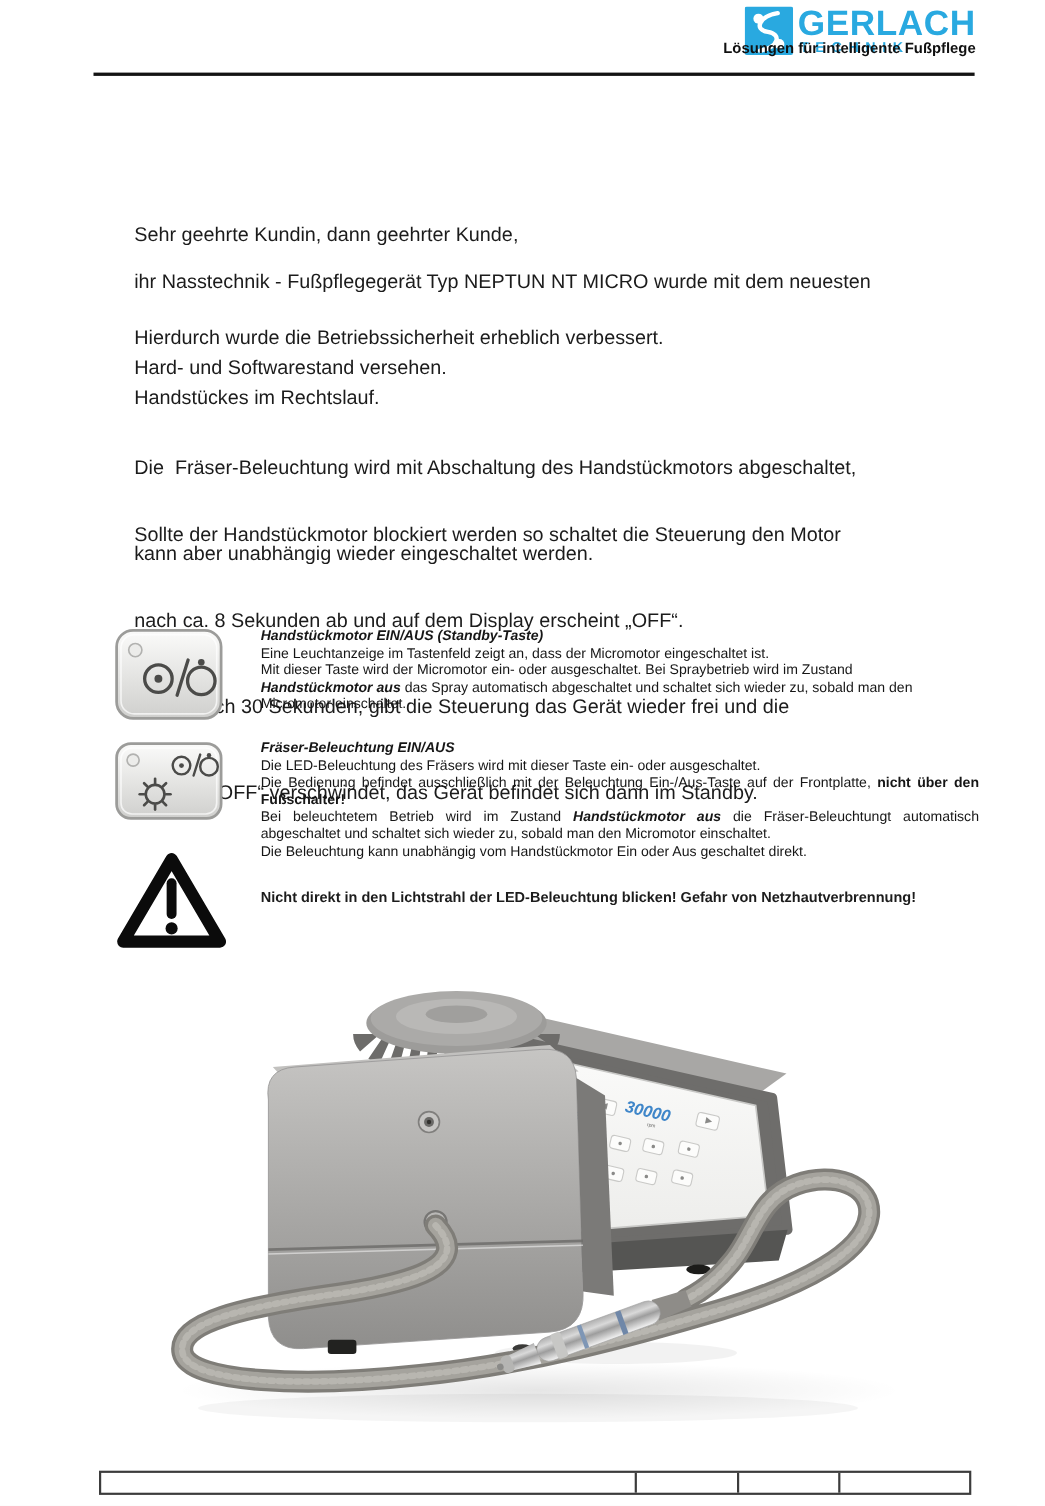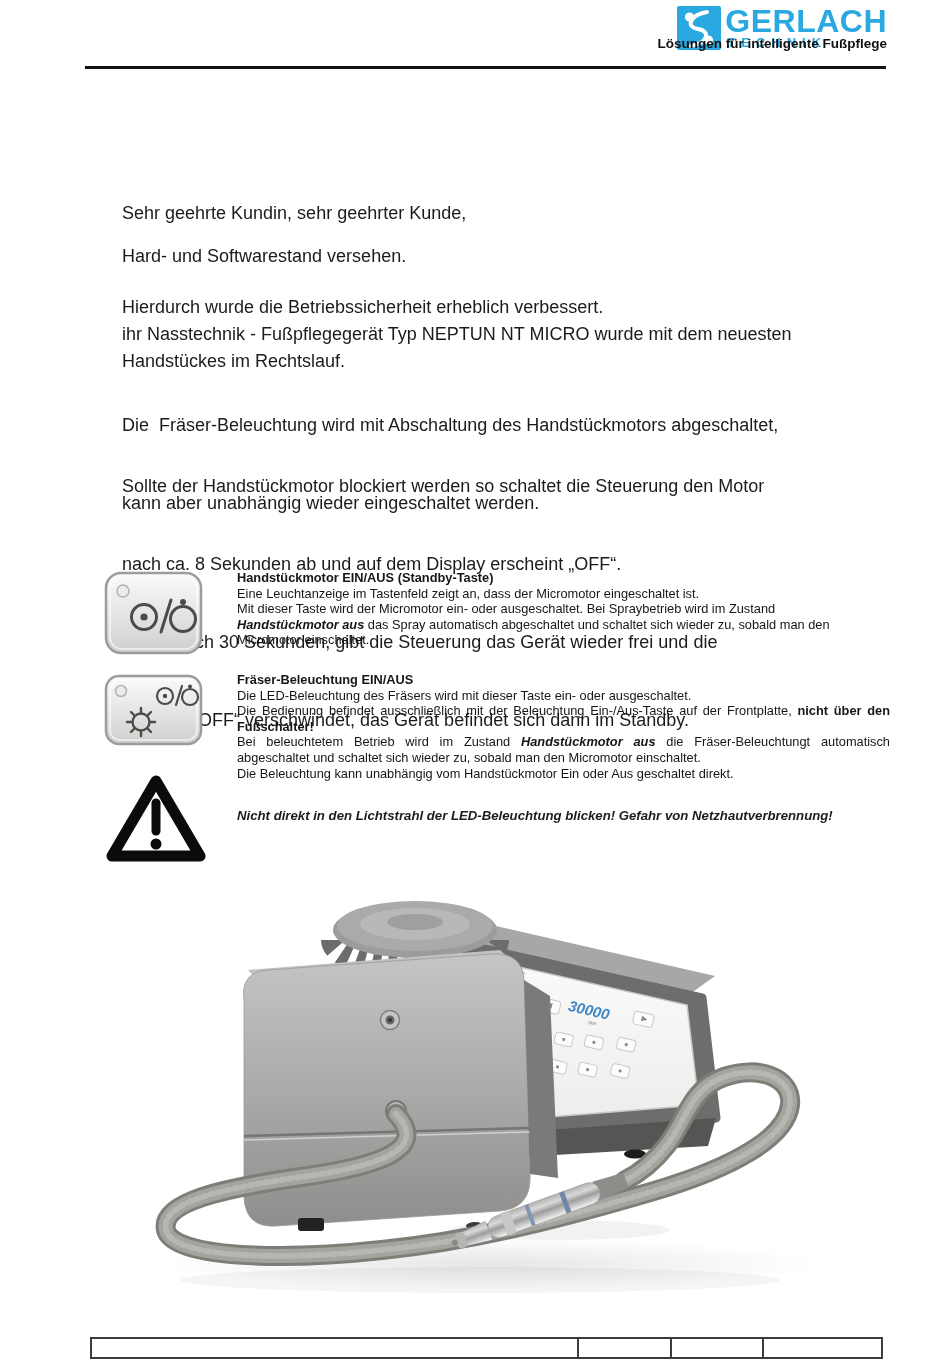--- a/index.html
+++ b/index.html
@@ -15,27 +15,27 @@
   .logo-texts { display:flex; flex-direction:column; align-items:flex-start; }
   .logo-brand { font-size:32px; font-weight:bold; color:#29a9e0; line-height:30px; letter-spacing:0.5px; }
   .logo-sub { font-size:13px; font-weight:bold; color:#29a9e0; letter-spacing:6px; line-height:14px; margin-left:2px; }
   .tagline { position:absolute; top:36px; right:63px; font-size:13.5px; font-weight:bold; color:#101010; }
   .header-rule { position:absolute; left:85px; top:66px; width:801px; height:3px; background:#131313; }
   
   .para { position:absolute; left:122px; font-size:18px; line-height:26px; color:#1b1b1b; white-space:pre; }
   
   .sec-icon { position:absolute; left:104px; }
   .sec-text { position:absolute; left:237px; font-size:12.8px; line-height:15.6px; color:#161616; }
-  .sec-title { font-weight:bold; }
+  .sec-title { font-weight:bold;font-style:italic; }
   .bi { font-weight:bold; font-style:italic; }
   .b  { font-weight:bold; }
   .just { text-align:justify; }
   
   .warn-icon { position:absolute; left:106px; top:772px; }
-  .warn-text { position:absolute; left:237px; top:808px; width:648px; font-size:13.2px; font-weight:bold;font-style:italic; }
+  .warn-text { position:absolute; left:237px; top:808px; width:648px; font-size:13.2px; font-weight:bold; }
   
   .device { position:absolute; left:130px; top:878px; }
   
   .footer-table { position:absolute; left:90px; top:1337px; width:793px; height:22px;
     display:flex; border:2px solid #3c3c3c; background:#fff; }
   .footer-cell { height:100%; font-size:11px; color:#333; }
   .footer-cell + .footer-cell { border-left:2px solid #3c3c3c; }
   .fc0 { width:485px; } .fc1 { width:93px; } .fc2 { width:92px; } .fc3 { flex:1; }
 </style>
 </head>
@@ -52,25 +52,25 @@
     </svg>
     <div class="logo-texts">
       <span class="logo-brand">GERLACH</span>
       <span class="logo-sub">TECHNIK</span>
     </div>
   </div>
   <div class="tagline">Lösungen für intelligente Fußpflege</div>
   <div class="header-rule"></div>
 
   <div class="para" style="top:148px">
-    <div>Sehr geehrte Kundin, sehr geehrter Kunde,</div>
+    <div>Sehr geehrte Kundin, dann geehrter Kunde,</div>
   </div>
   <div class="para" style="top:191px">
+    <div>ihr Nasstechnik - Fußpflegegerät Typ NEPTUN NT MICRO wurde mit dem neuesten</div>
     <div>Hard- und Softwarestand versehen.</div>
-    <div>ihr Nasstechnik - Fußpflegegerät Typ NEPTUN NT MICRO wurde mit dem neuesten</div>
   </div>
   <div class="para" style="top:242px">
     <div>Hierdurch wurde die Betriebssicherheit erheblich verbessert.</div>
   </div>
   <div class="para" style="top:296px">
     <div>Handstückes im Rechtslauf.</div>
   </div>
   <div class="para" style="top:360px">
     <div>Die  Fräser-Beleuchtung wird mit Abschaltung des Handstückmotors abgeschaltet,</div>
     <div>kann aber unabhängig wieder eingeschaltet werden.</div>

